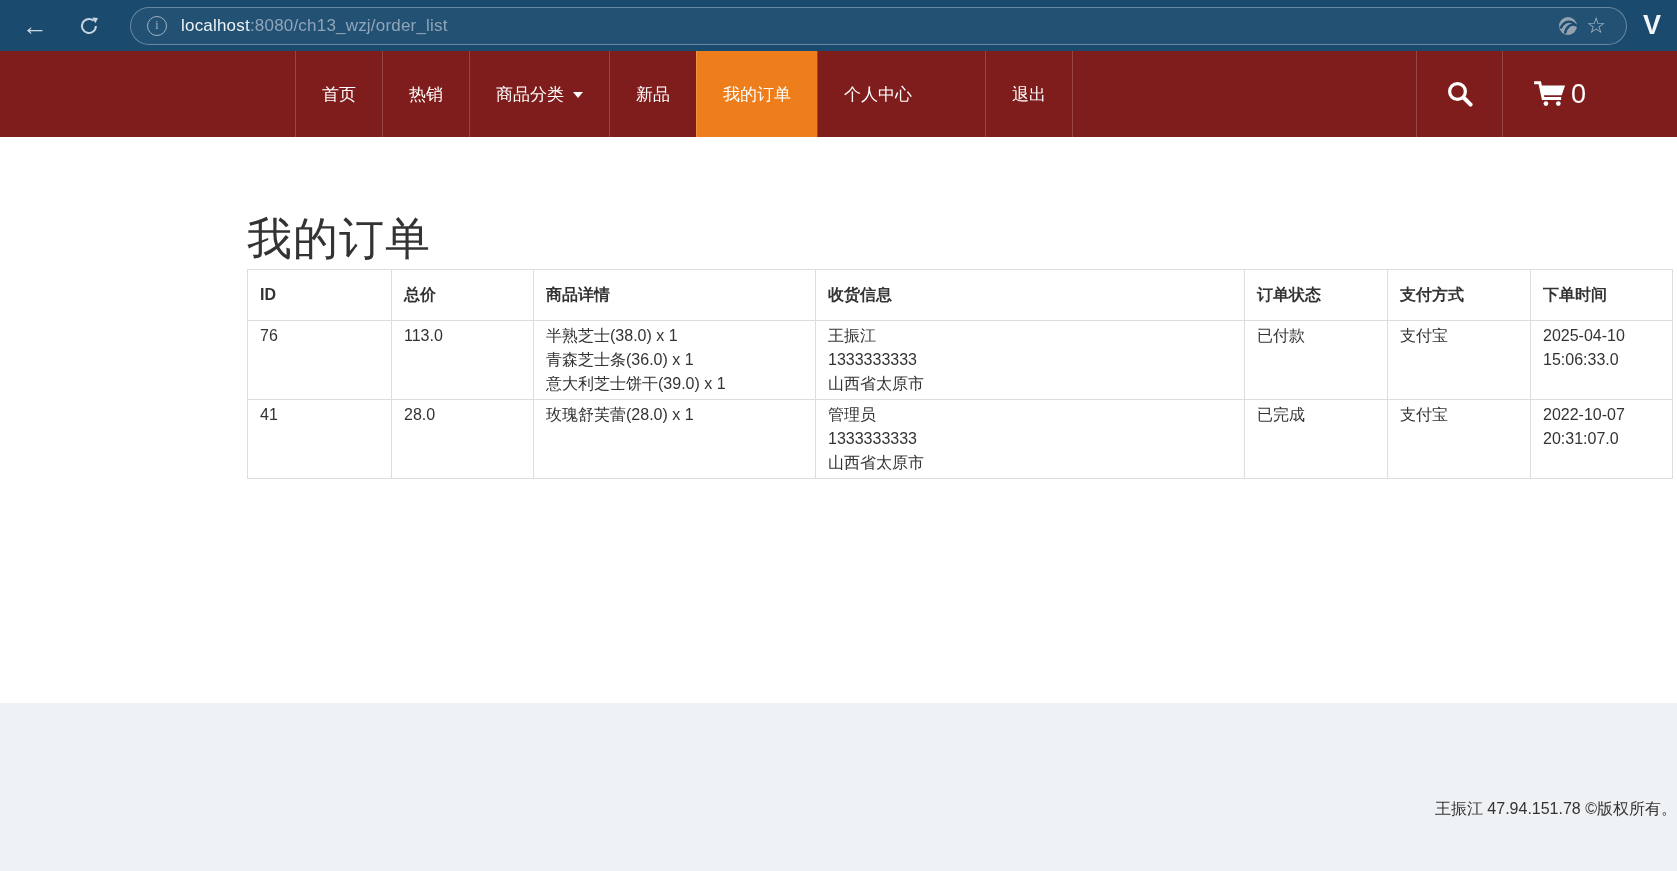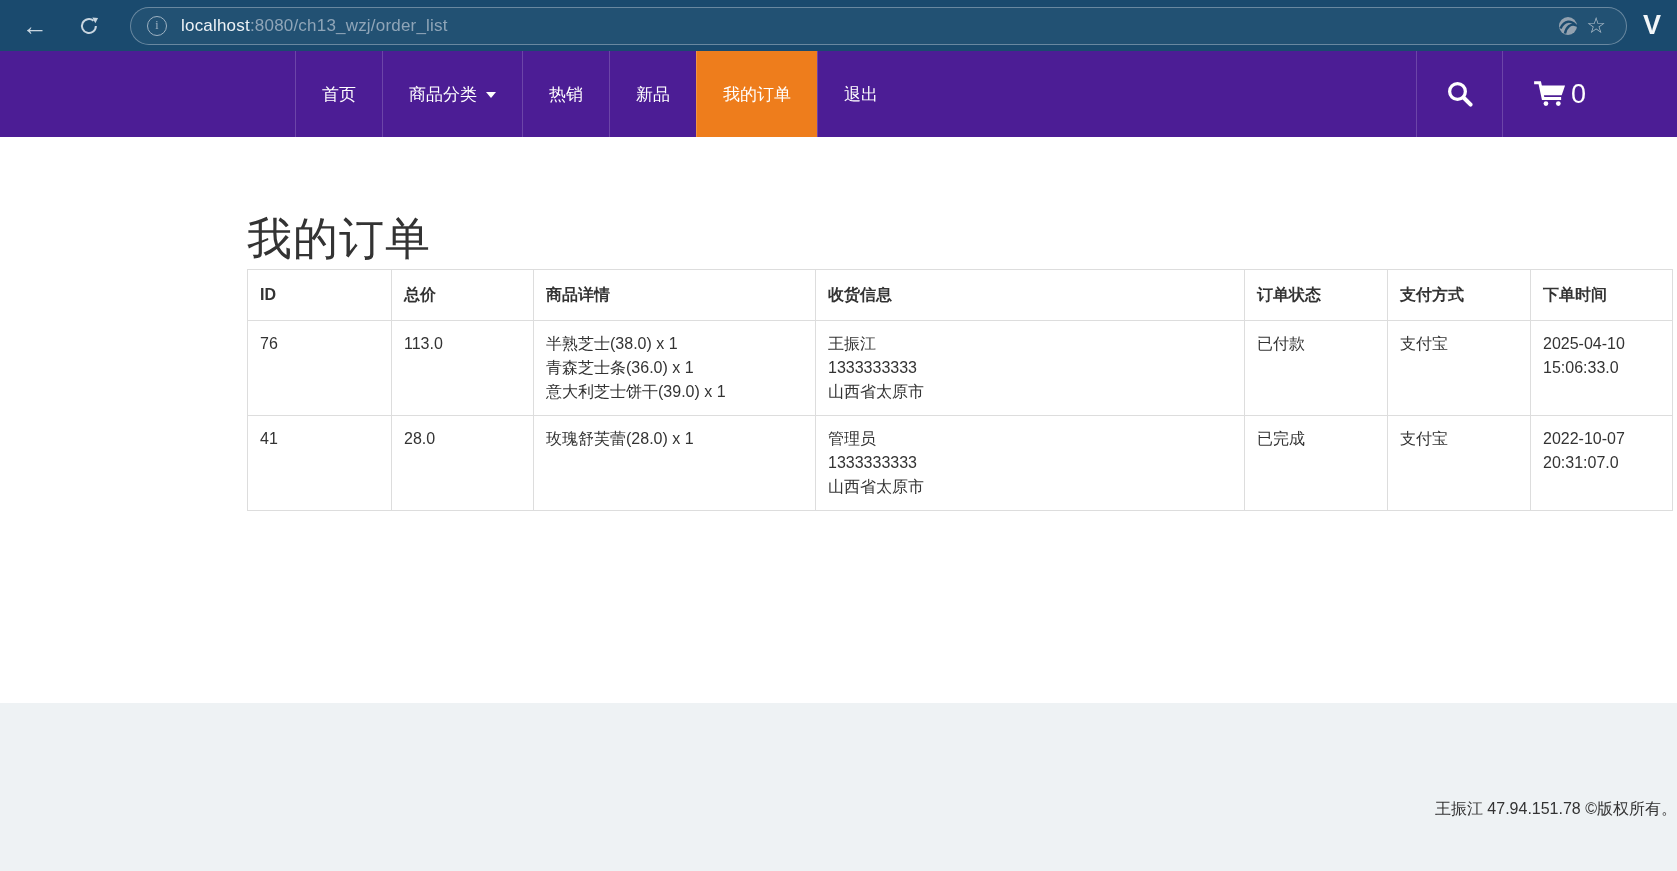--- a/index.html
+++ b/index.html
@@ -42,29 +42,29 @@
   .pill-icon { display: flex; align-items: center; justify-content: center;
     width: 28px; height: 28px; cursor: pointer; }
   .star-icon { color: #B4C2CE; font-size: 22px; }
   .browser-logo {
     width: 50px; text-align: center; color: #F2F6F9;
     font-size: 27px; font-weight: bold;
   }
 
   
   .nav {
-    height: 86px; background: #4c1d95;
+    height: 86px; background: #7f1d1d;
     display: flex; align-items: stretch; padding-left: 295px;
   }
   .nav-item {
     display: flex; align-items: center; padding: 0 26px;
     color: #fff; font-size: 17px; cursor: pointer;
     border-left: 1px solid rgba(255,255,255,0.18); white-space: nowrap;
   }
-  .nav-item:nth-of-type(7) { border-right: 1px solid rgba(255,255,255,0.18); }
+  .nav-item:nth-of-type(7) { border-right: 1px solid rgba(255,255,255,0.18); margin-left: 47px; }
   .nav-item.active { background: #EE7D1C; }
   .caret-down {
     width: 0; height: 0; margin-left: 9px; margin-top: 7px;
     border: 5px solid transparent; border-top: 6px solid #fff;
   }
   .nav-spacer { flex: 1; }
   .nav-tool {
     display: flex; align-items: center; justify-content: center;
     border-left: 1px solid rgba(255,255,255,0.18); cursor: pointer;
   }
@@ -78,21 +78,21 @@
   .page-title {
     margin: 0; padding-top: 72px;
     font-size: 45px; font-weight: 400; color: #333; letter-spacing: 1px;
   }
   table.orders {
     border-collapse: collapse; table-layout: fixed;
     width: 1425px; 
   }
   .orders th, .orders td {
     border: 1px solid #DDDDDD; text-align: left; vertical-align: top;
-    font-size: 16px; color: #333; padding: 11px 12px; line-height: 24px;
+    font-size: 16px; color: #333; padding: 3px 12px; line-height: 24px;
   }
   .orders th { font-weight: bold; padding: 13px 12px; }
   .cell-line { line-height: 24px; }
   .status-paid { color: #C0392B; }
 
   
   .footer { height: 171px; background: #EEF2F4; text-align: right; }
   .footer-text { margin: 0; padding-top: 96px; font-size: 16px; color: #333; }
   .bottom-strip { height: 15px; background: #fff; }
 
@@ -128,31 +128,34 @@
   </div>
 
   <div class="browser-logo">V</div>
 </div>
 
 <div class="nav">
   <div class="nav-item">
     <span>首页</span>
   </div>
   <div class="nav-item">
+    <span>热销</span>
+  </div>
+  <div class="nav-item">
     <span>商品分类</span>
     <span class="caret-down"></span>
   </div>
   <div class="nav-item">
-    <span>热销</span>
-  </div>
-  <div class="nav-item">
     <span>新品</span>
   </div>
   <div class="nav-item active">
     <span>我的订单</span>
+  </div>
+  <div class="nav-item">
+    <span>个人中心</span>
   </div>
   <div class="nav-item">
     <span>退出</span>
   </div>
 
   <div class="nav-spacer"></div>
 
   <div class="nav-tool search-tool">
     <span>
       <svg width="30" height="30" viewBox="0 0 24 24">

